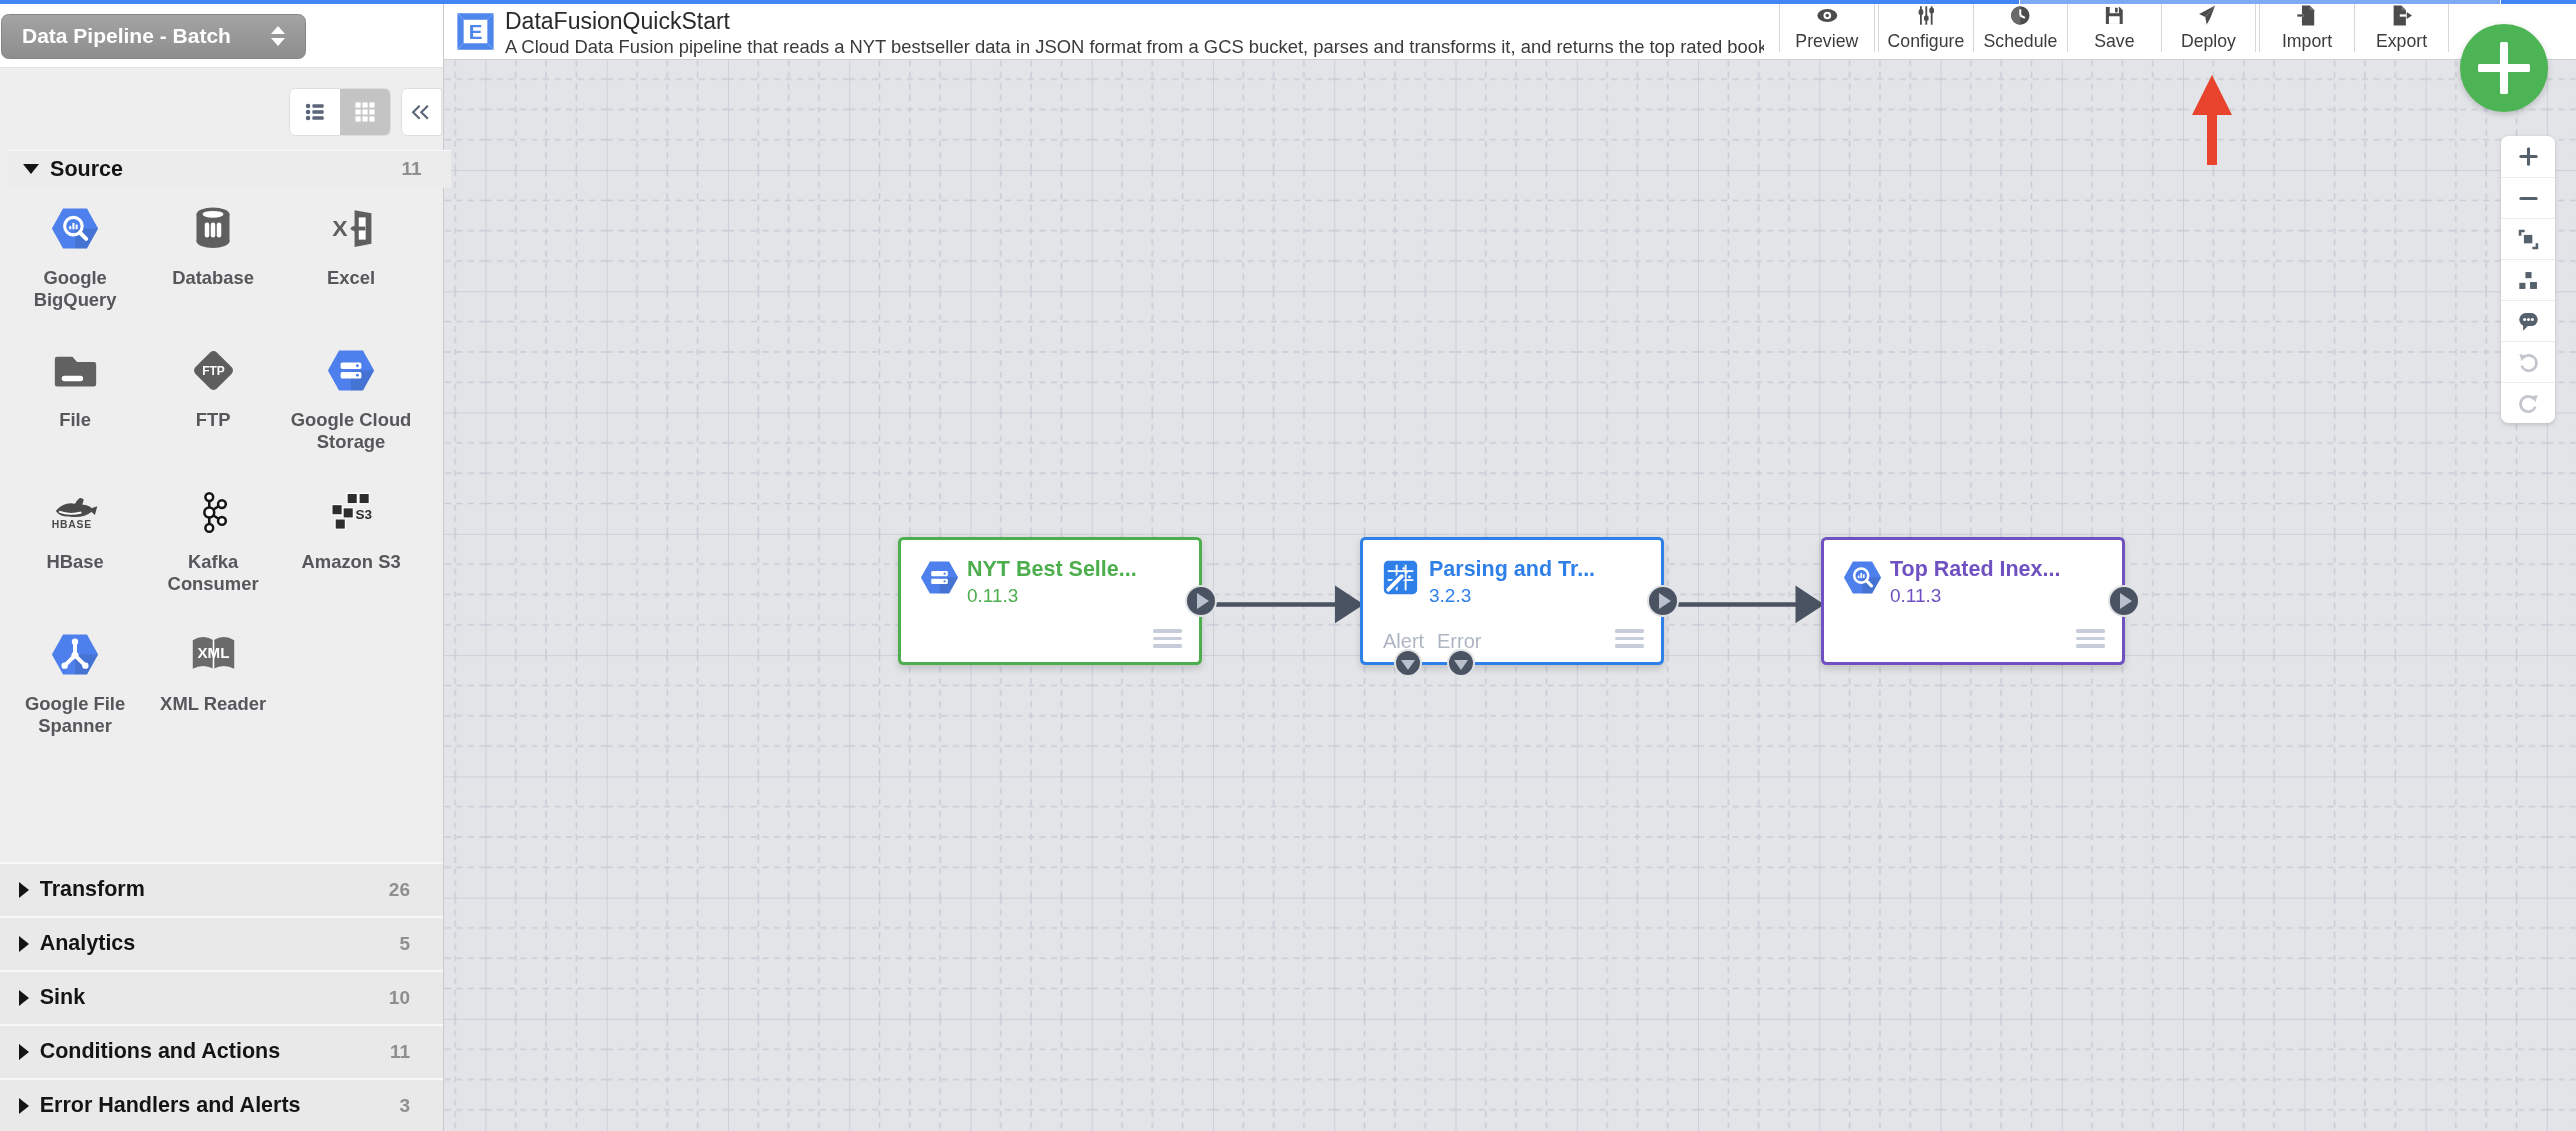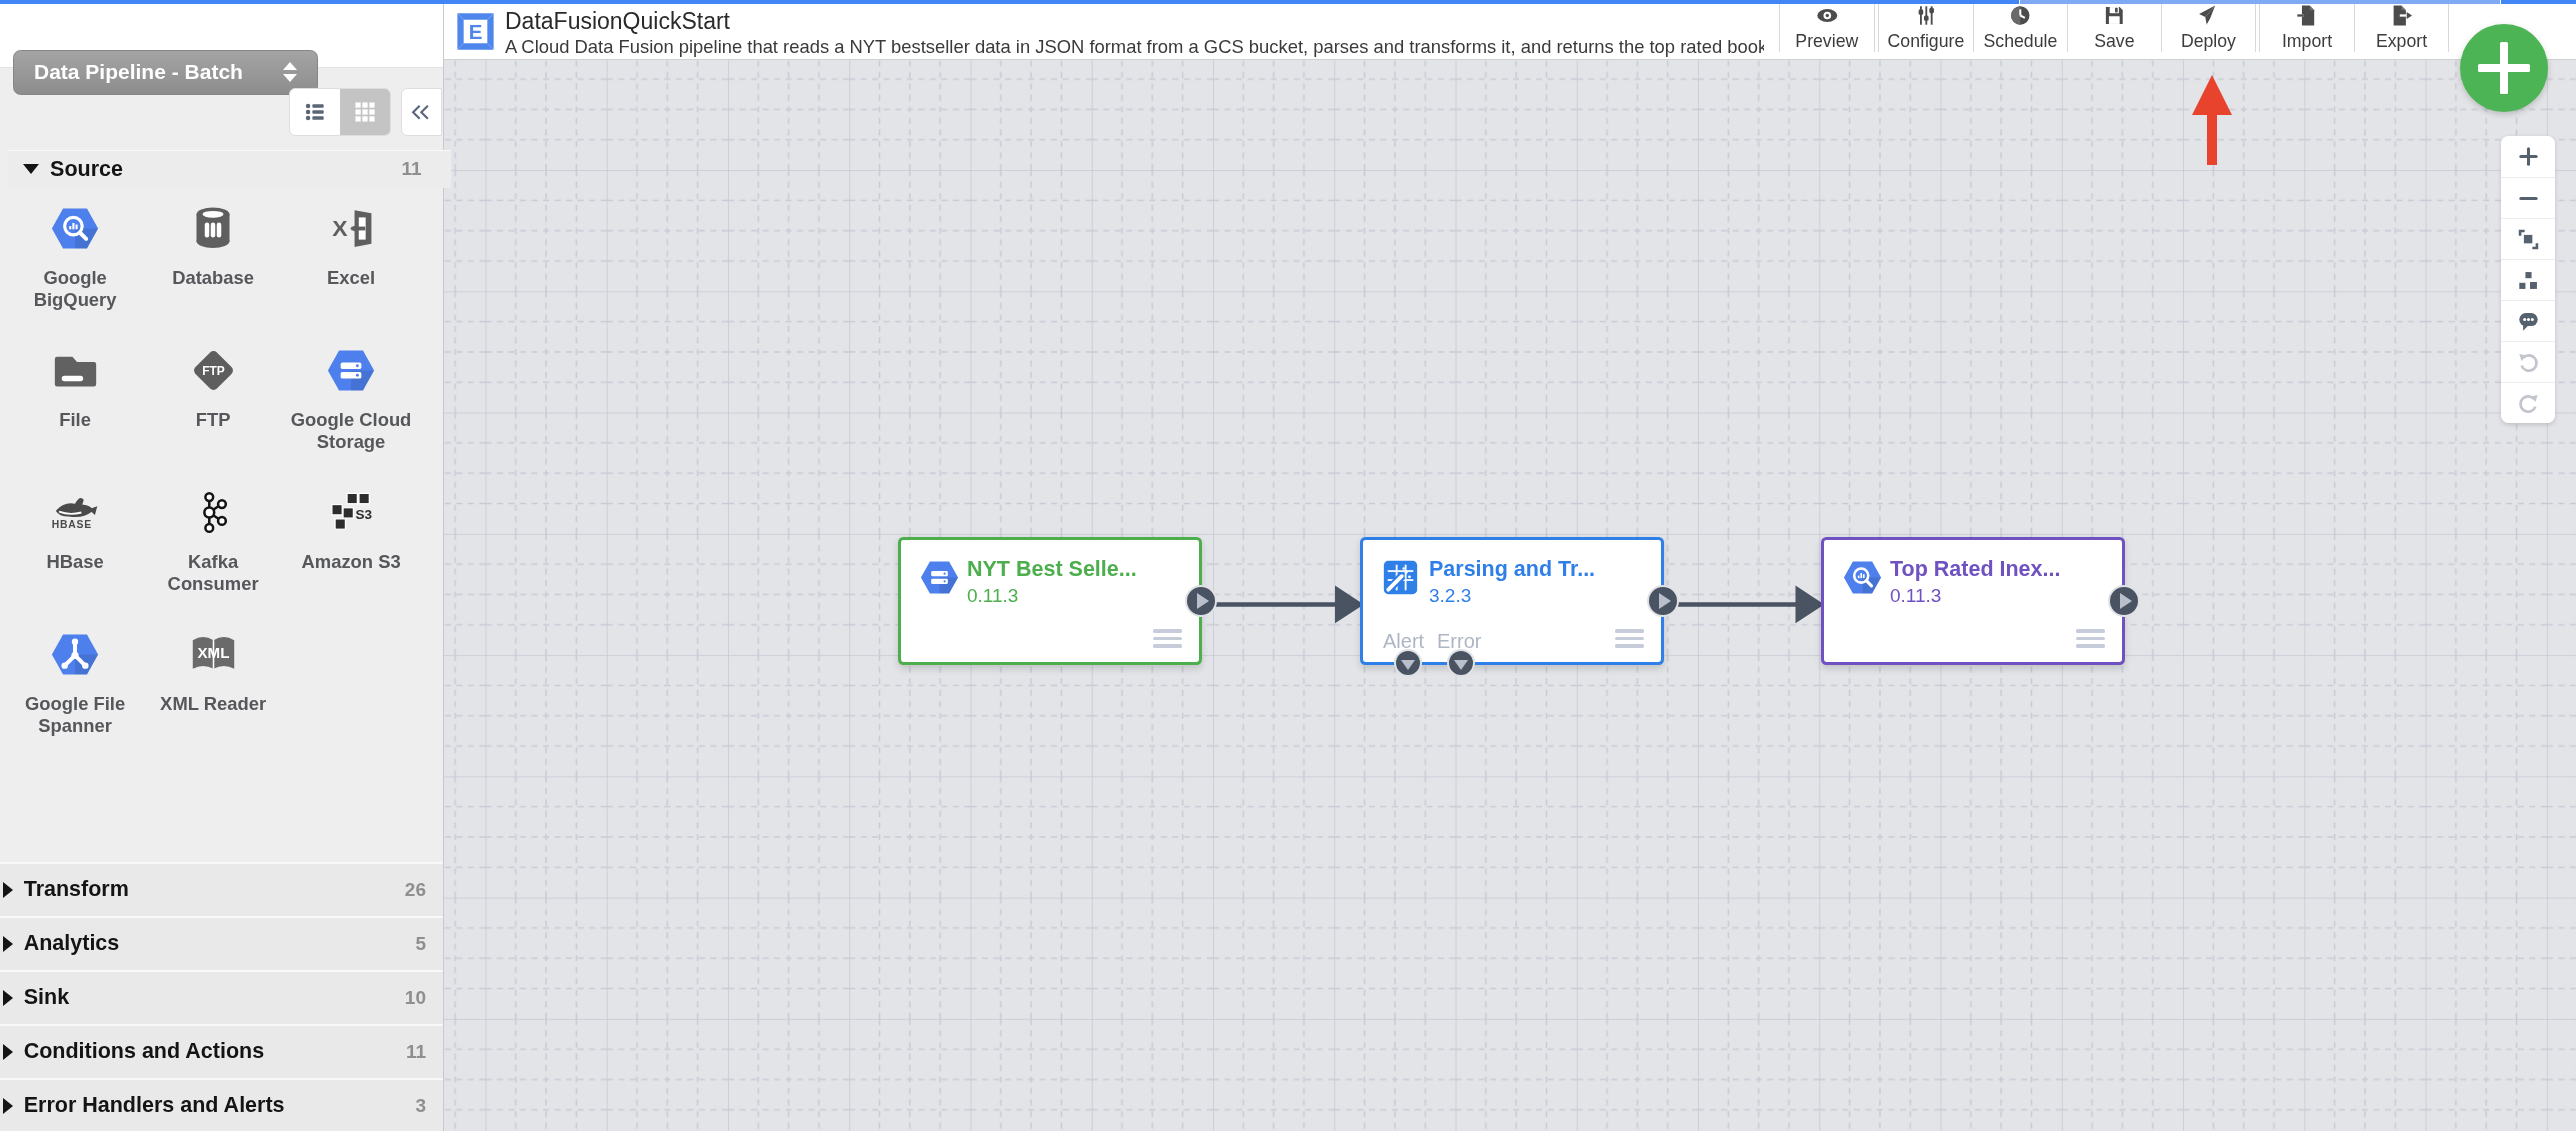--- a/index.html
+++ b/index.html
@@ -7,23 +7,23 @@
   body { font-family:"Liberation Sans","DejaVu Sans",sans-serif; background:#efefef; }
   #app { position:relative; width:2576px; height:1131px; }
 
   
   .topbar { position:absolute; left:0; top:0; width:2576px; height:3.8px; background:#4285f4; z-index:60; }
   .topbar-thumb { position:absolute; left:2019px; top:0; width:482px; height:3.8px; background:#7fa9f2; border-left:1.5px solid #fff; border-right:1.5px solid #fff; }
 
   
   .left-panel { position:absolute; left:0; top:3.8px; width:444px; height:1128px; background:#eeeeee; border-right:0.8px solid #c9c9c9; z-index:40; }
   .panel-top { position:absolute; left:0; top:0; width:100%; height:64px; background:#ffffff; border-bottom:0.8px solid #e2e2e2; }
-  .mode-select { position:absolute; left:13px; top:10px; width:305px; height:45px; border-radius:7.7px;
+  .mode-select { position:absolute; left:1px; top:10px; width:305px; height:45px; border-radius:7.7px;
     background:linear-gradient(#a4a4a4,#8d8d8d); border:0.8px solid #858585; color:#ffffff;
-    font-size:21px; font-weight:700; display:flex; align-items:center; padding:0 20px; cursor:pointer;margin-top:36px; }
+    font-size:21px; font-weight:700; display:flex; align-items:center; padding:0 20px; cursor:pointer; }
   .mode-select .spin { margin-left:auto; display:flex; flex-direction:column; gap:3.8px; }
   .tri-up { width:0; height:0; border-left:7px solid transparent; border-right:7px solid transparent; border-bottom:8.4px solid #fff; }
   .tri-dn { width:0; height:0; border-left:7px solid transparent; border-right:7px solid transparent; border-top:8.4px solid #fff; }
 
   .filter-input { position:absolute; left:15.4px; top:84px; width:266px; height:48px; background:#fff;
     border:0.8px solid #e0e0e0; border-radius:6.1px; font-size:20px; font-weight:700; color:#444; padding:0 18.4px; outline:none; }
   .filter-input::placeholder { color:#9fa0a4; }
   .view-toggle { position:absolute; left:289px; top:84px; width:102px; height:48px; border:0.8px solid #dedede;
     border-radius:6.1px; overflow:hidden; display:flex; background:#fff; }
   .view-toggle .vbtn { flex:1; display:flex; align-items:center; justify-content:center; cursor:pointer; }
@@ -38,21 +38,21 @@
   .sec-label { font-size:21.5px; font-weight:700; color:#141414; flex:1; }
   .sec-count { font-size:19px; font-weight:700; color:#8f8f8f; margin-right:14px; }
 
   .items-grid { position:absolute; left:6.1px; top:190px; width:431px; display:grid;
     grid-template-columns:repeat(3,138px); grid-auto-rows:142px; justify-content:start; }
   .plugin-item { display:flex; flex-direction:column; align-items:center; cursor:pointer; padding-top:6.1px; }
   .plugin-item .icon-box { height:58px; display:flex; align-items:center; justify-content:center; }
   .plugin-item .plabel { margin-top:9.2px; font-size:18.4px; line-height:21.5px; font-weight:700; color:#56575b; text-align:center; max-width:130px; }
 
   .sections-bottom { position:absolute; left:0; bottom:0; width:100%; }
-  .sec-row { height:54px; background:#e9e9e9; border-top:2.3px solid #f8f8f8; display:flex; align-items:center; padding:0 3px; cursor:pointer; }
+  .sec-row { height:54px; background:#e9e9e9; border-top:2.3px solid #f8f8f8; display:flex; align-items:center; padding:0 19px; cursor:pointer; }
 
   
   .header { position:absolute; left:444px; top:3.8px; width:2132px; height:56px; background:#fff; border-bottom:0.8px solid #d0d0d0; z-index:50; }
   .logo { position:absolute; left:10.7px; top:7px; width:41px; height:41px; }
   .title-block { position:absolute; left:61px; top:3.1px; width:1305px; }
   .pipe-title { font-size:23px; font-weight:500; color:#2a2a2a; line-height:28px; }
   .pipe-desc { font-size:18.4px; color:#3a3a3a; line-height:23px; white-space:nowrap; overflow:hidden; width:1259px; }
   .actions { position:absolute; right:127px; top:0; height:40px; display:flex; align-items:flex-start;margin-left:32px; }
   .agroup { display:flex; border-left:0.8px solid #d8d8d8; border-right:0.8px solid #d8d8d8; margin-left:3.1px; }
   .agroup:first-child { margin-left:0; }

